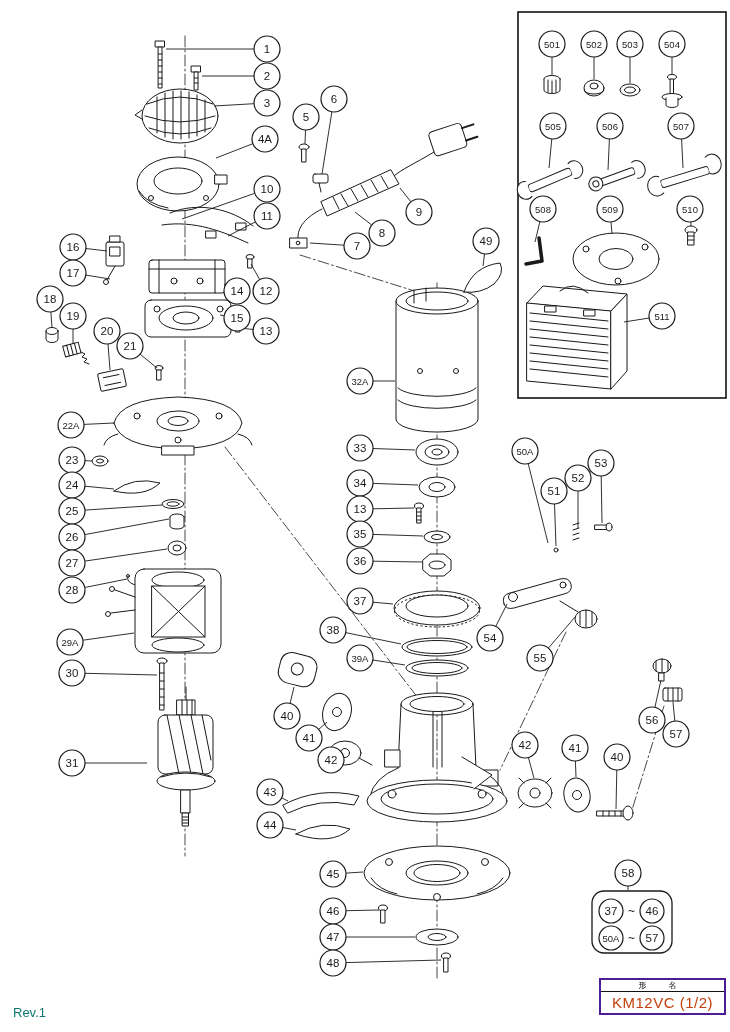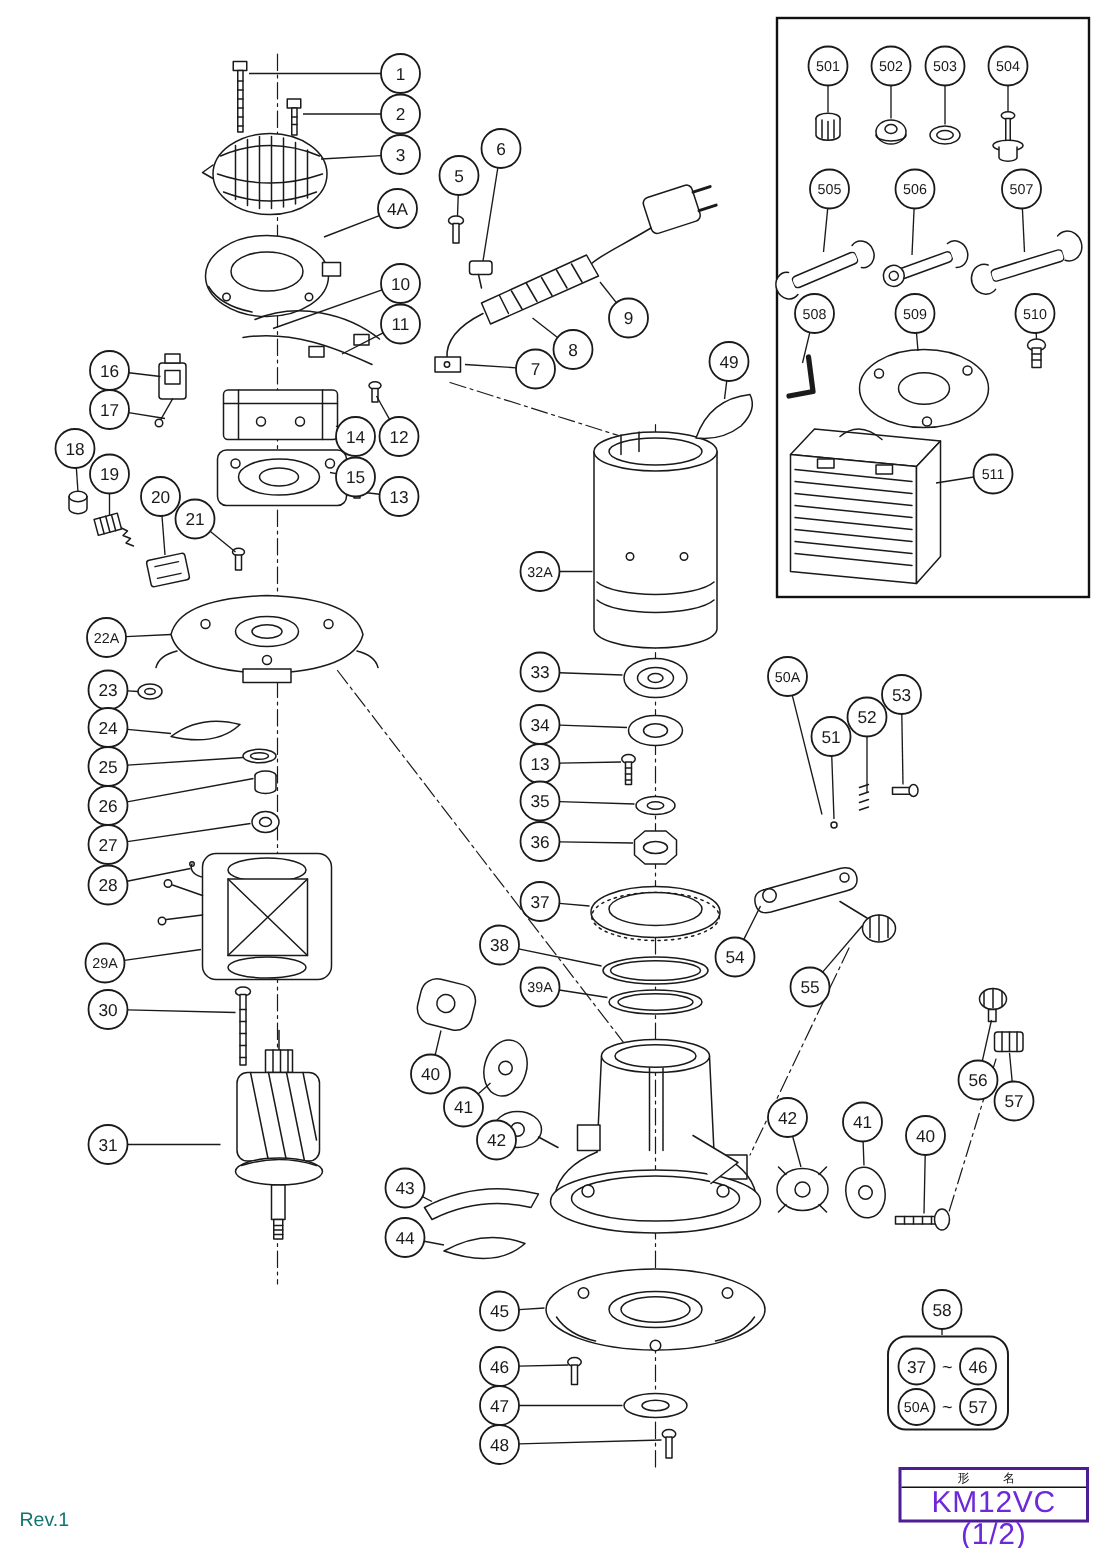--- a/index.html
+++ b/index.html
@@ -2,21 +2,21 @@
 <html><head>
 <meta charset="utf-8">
 <style>
   html,body{margin:0;padding:0;background:#d8d8d8;}
   .page{position:relative;width:730px;height:1032px;background:#ffffff;font-family:"Liberation Sans",sans-serif;margin:0 auto;overflow:hidden;}
   .page svg{position:absolute;left:0;top:0;}
   svg text{font-family:"Liberation Sans",sans-serif;fill:#1a1a1a;}
   .revision{position:absolute;left:13px;top:1005px;font-size:13px;color:#0f766e;}
   .title-block{position:absolute;left:599px;top:978px;width:127px;border:2px solid #4c1d95;background:#fff;box-sizing:border-box;}
   .tb-header{height:11px;border-bottom:1px solid #111;font-size:8px;line-height:11px;text-align:center;letter-spacing:10px;color:#111;overflow:hidden;white-space:nowrap;}
-  .tb-model{height:21px;font-size:20px;line-height:21px;text-align:center;color:#6d28d9;letter-spacing:.5px;}
+  .tb-model{height:21px;font-size:15px;line-height:21px;text-align:center;color:#c2410c;letter-spacing:.5px;}
 </style>
 </head>
 <body>
 
 <div class="page">
   <svg id="diagram" width="730" height="1032" viewBox="0 0 730 1032">
 
     <g id="artwork" stroke="#1a1a1a" stroke-width="1" fill="none" stroke-linecap="round" stroke-linejoin="round">
 
       <g stroke-width="0.8" stroke-dasharray="11,3,2,3">

